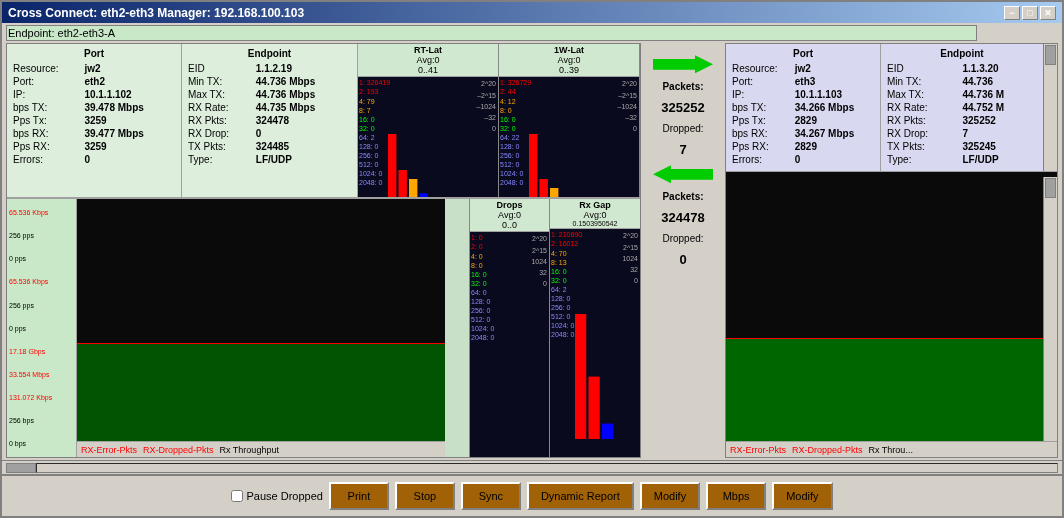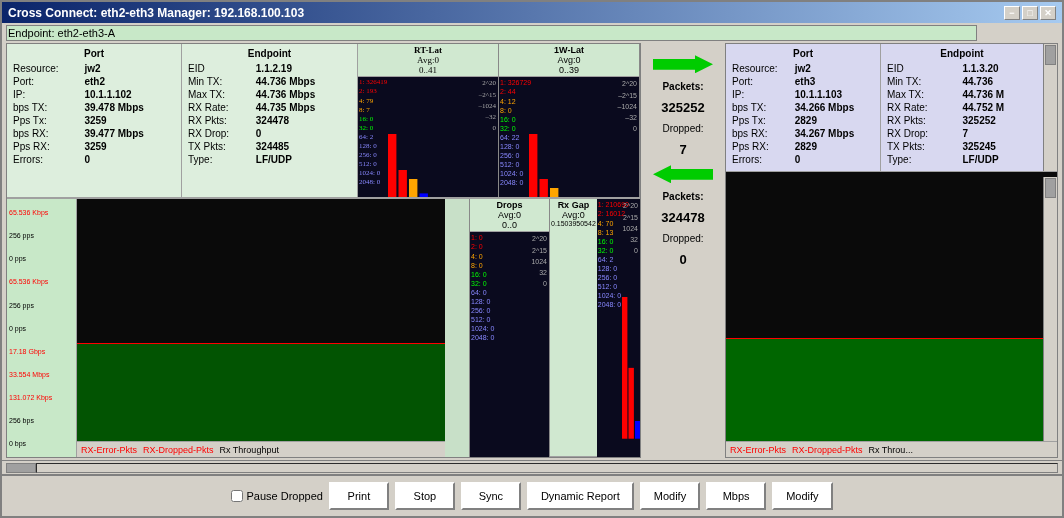--- a/index.html
+++ b/index.html
@@ -54,21 +54,21 @@
       display: flex;
       align-items: center;
       justify-content: center;
       gap: 6px;
       padding: 4px 8px;
     }
     .btn {
       height: 28px;
       min-width: 60px;
       padding: 0 12px;
-      background: #ffffff;
+      background: #a16207;
       border: 2px solid;
       border-color: #fff #808080 #808080 #fff;
       font-size: 11px;
       cursor: pointer;
       display: flex;
       align-items: center;
       justify-content: center;
     }
     .checkbox-label {
       display: flex;
@@ -223,21 +223,21 @@
               <tr>
                     <td>Type:</td>
                     <td><b>LF/UDP</b></td>
                   </tr>
             </tbody>
               </table>
           </div>
 
           <div style="flex:1; display:flex; border-left:1px solid #a0a0a0;">
 
-            <div style="flex:1; border-right:1px solid #888; display:flex; flex-direction:column;font-family:Liberation Serif, serif;">
+            <div style="flex:1; border-right:1px solid #888; display:flex; flex-direction:column;">
               <div style="text-align:center; font-size:9px; background:#d0e8d0; border-bottom:1px solid #a0a0a0; padding:1px;">
                 <div><b>RT-Lat</b></div>
                 <div>Avg:0</div>
                 <div>0..41</div>
               </div>
               <div style="flex:1; background:#0a0a1e; position:relative; overflow:hidden; font-size:7px; min-height:120px;">
                 <div style="position:absolute; left:1px; top:1px; line-height:1.3;">
                   <div style="color:red;">1: 326419</div>
                   <div style="color:red;">2: 193</div>
                   <div style="color:orange;">4: 79</div>
@@ -363,21 +363,21 @@
                 <div style="position:absolute; right:2px; top:1px; color:#aaa; text-align:right; line-height:1.6;">
                   <div>2^20</div>
                   <div>2^15</div>
                   <div>1024</div>
                   <div>32</div>
                   <div>0</div>
                 </div>
               </div>
             </div>
 
-            <div style="width:90px; display:flex; ">
+            <div style="width:90px; display:flex; flex-direction:column;">
               <div style="text-align:center; font-size:9px; background:#d0e8d0; border-bottom:1px solid #a0a0a0; padding:1px;">
                 <div><b>Rx Gap</b></div>
                 <div>Avg:0</div>
                 <div style="font-size:7px;">0.1503950542</div>
               </div>
               <div style="flex:1; background:#0a0a1e; position:relative; overflow:hidden; font-size:7px;">
                 <div style="position:absolute; left:1px; top:1px; line-height:1.3;">
                   <div style="color:red;">1: 210690</div>
                   <div style="color:red;">2: 16012</div>
                   <div style="color:orange;">4: 70</div>

